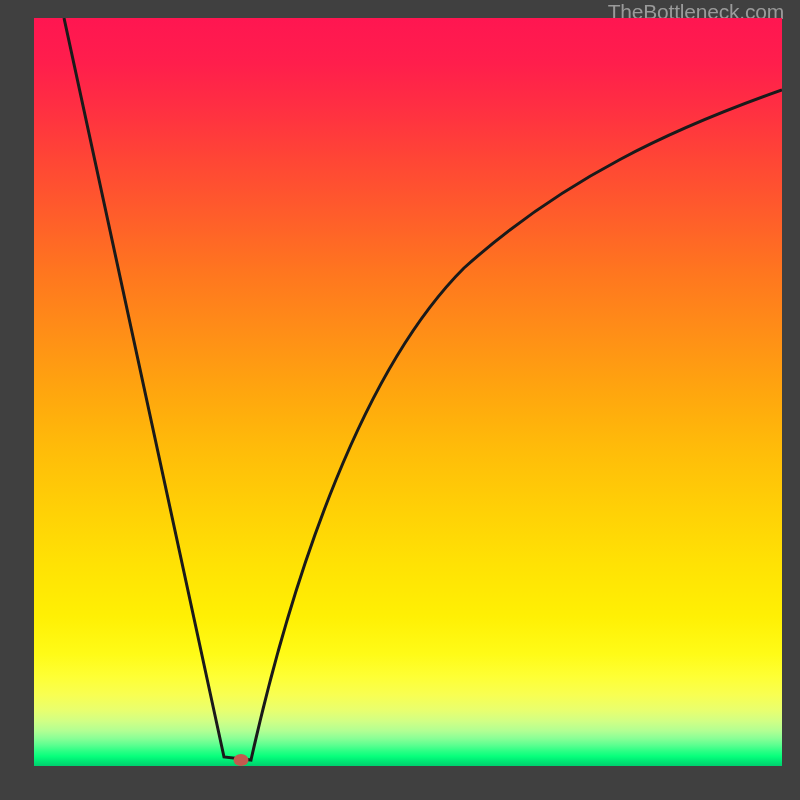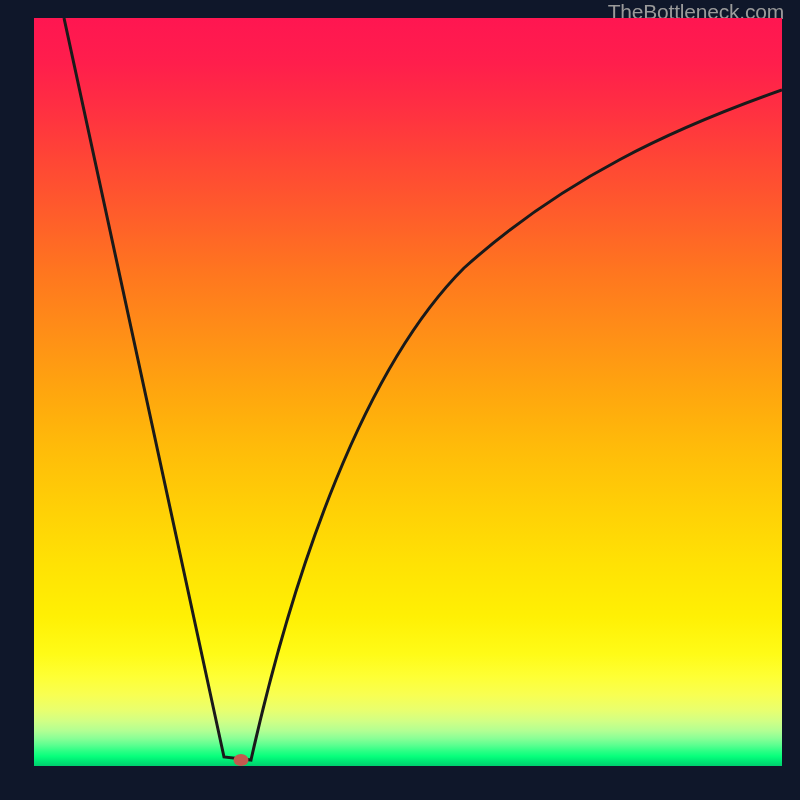--- a/index.html
+++ b/index.html
@@ -10,21 +10,21 @@
     background: #000;
     font-family: Arial, Helvetica, sans-serif;
     overflow: hidden;
   }
   .outer {
     position: absolute;
     left: 0;
     top: 0;
     width: 800px;
     height: 800px;
-    background: #0f172a;
+    background: #404040;
   }
   .plot {
     position: absolute;
     left: 34px;
     top: 18px;
     width: 748px;
     height: 748px;
     overflow: hidden;
   }
   .gradient {

